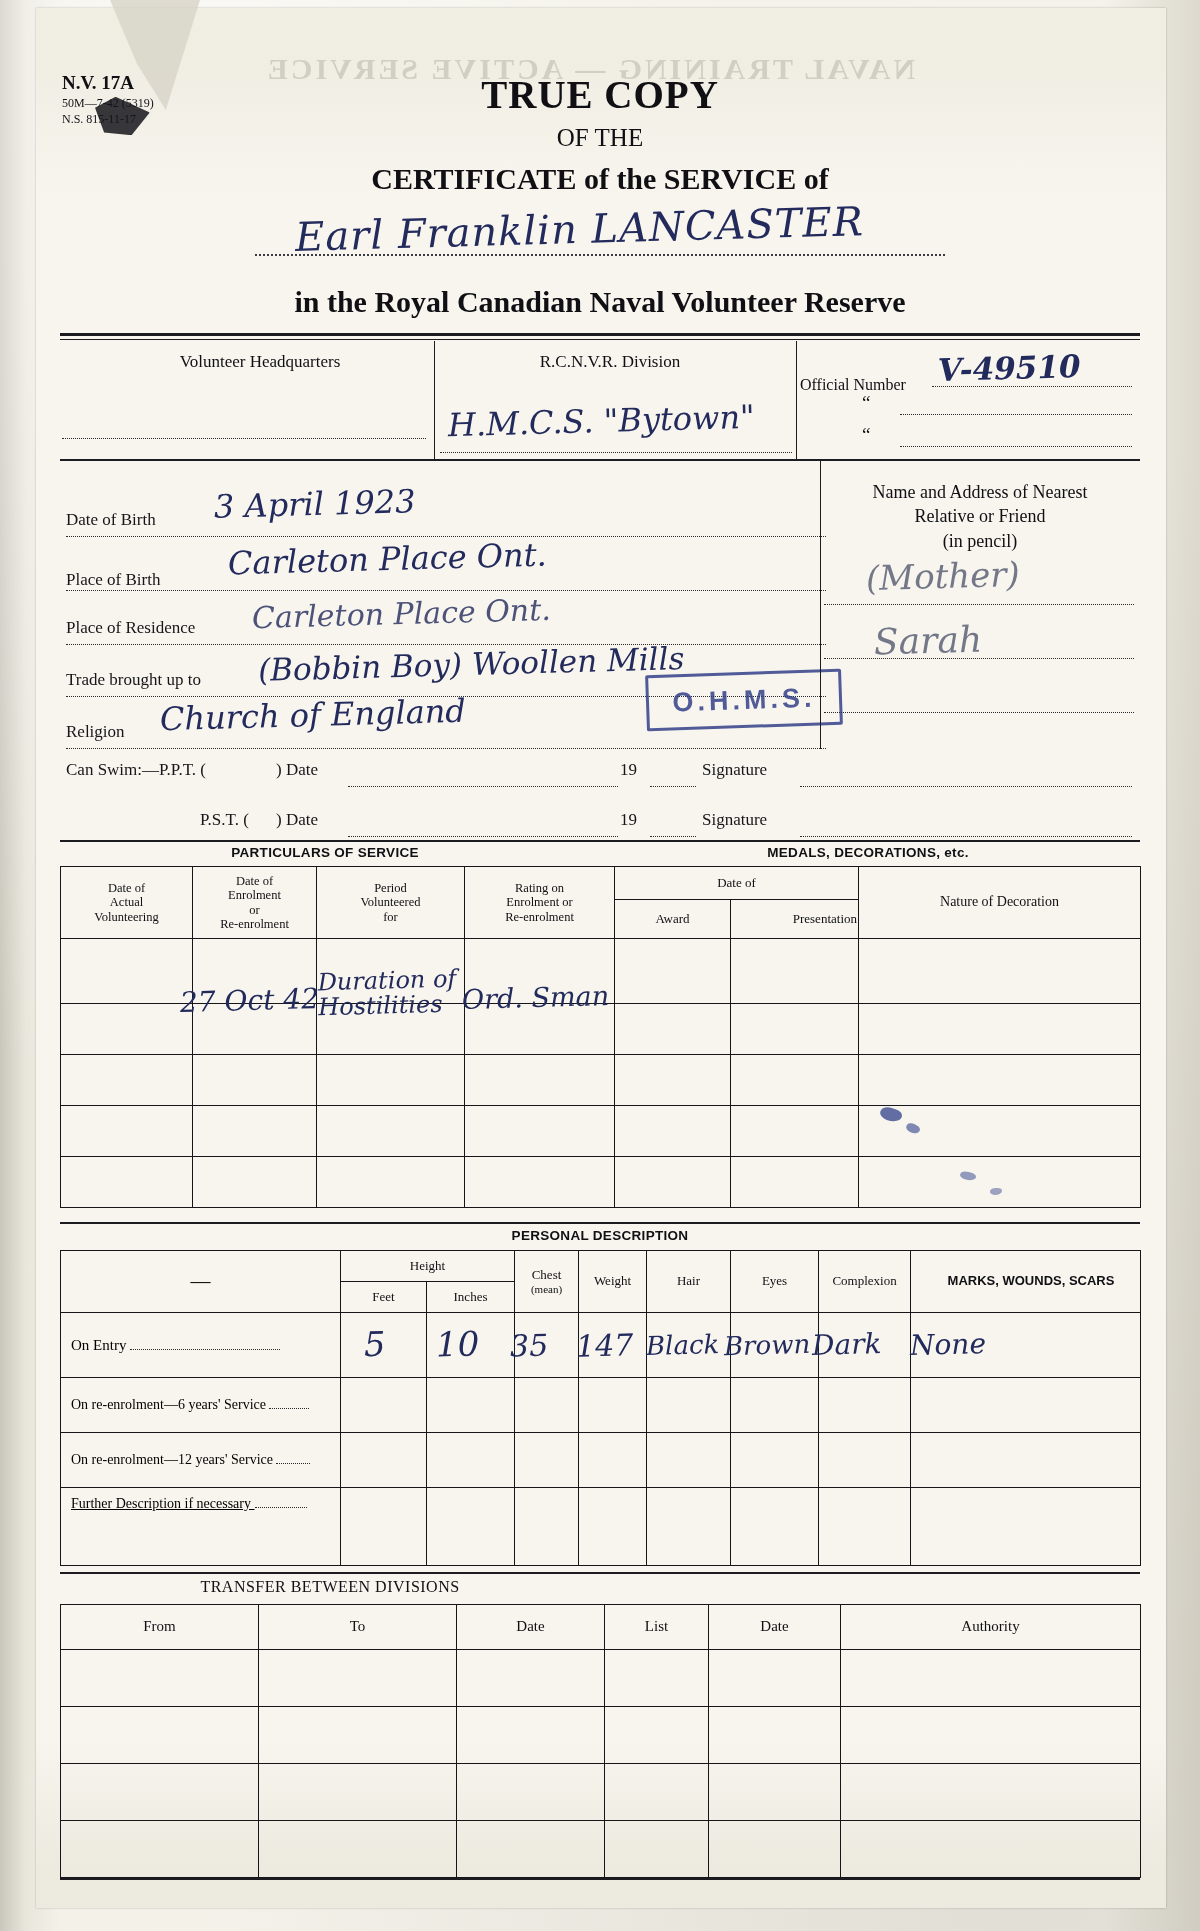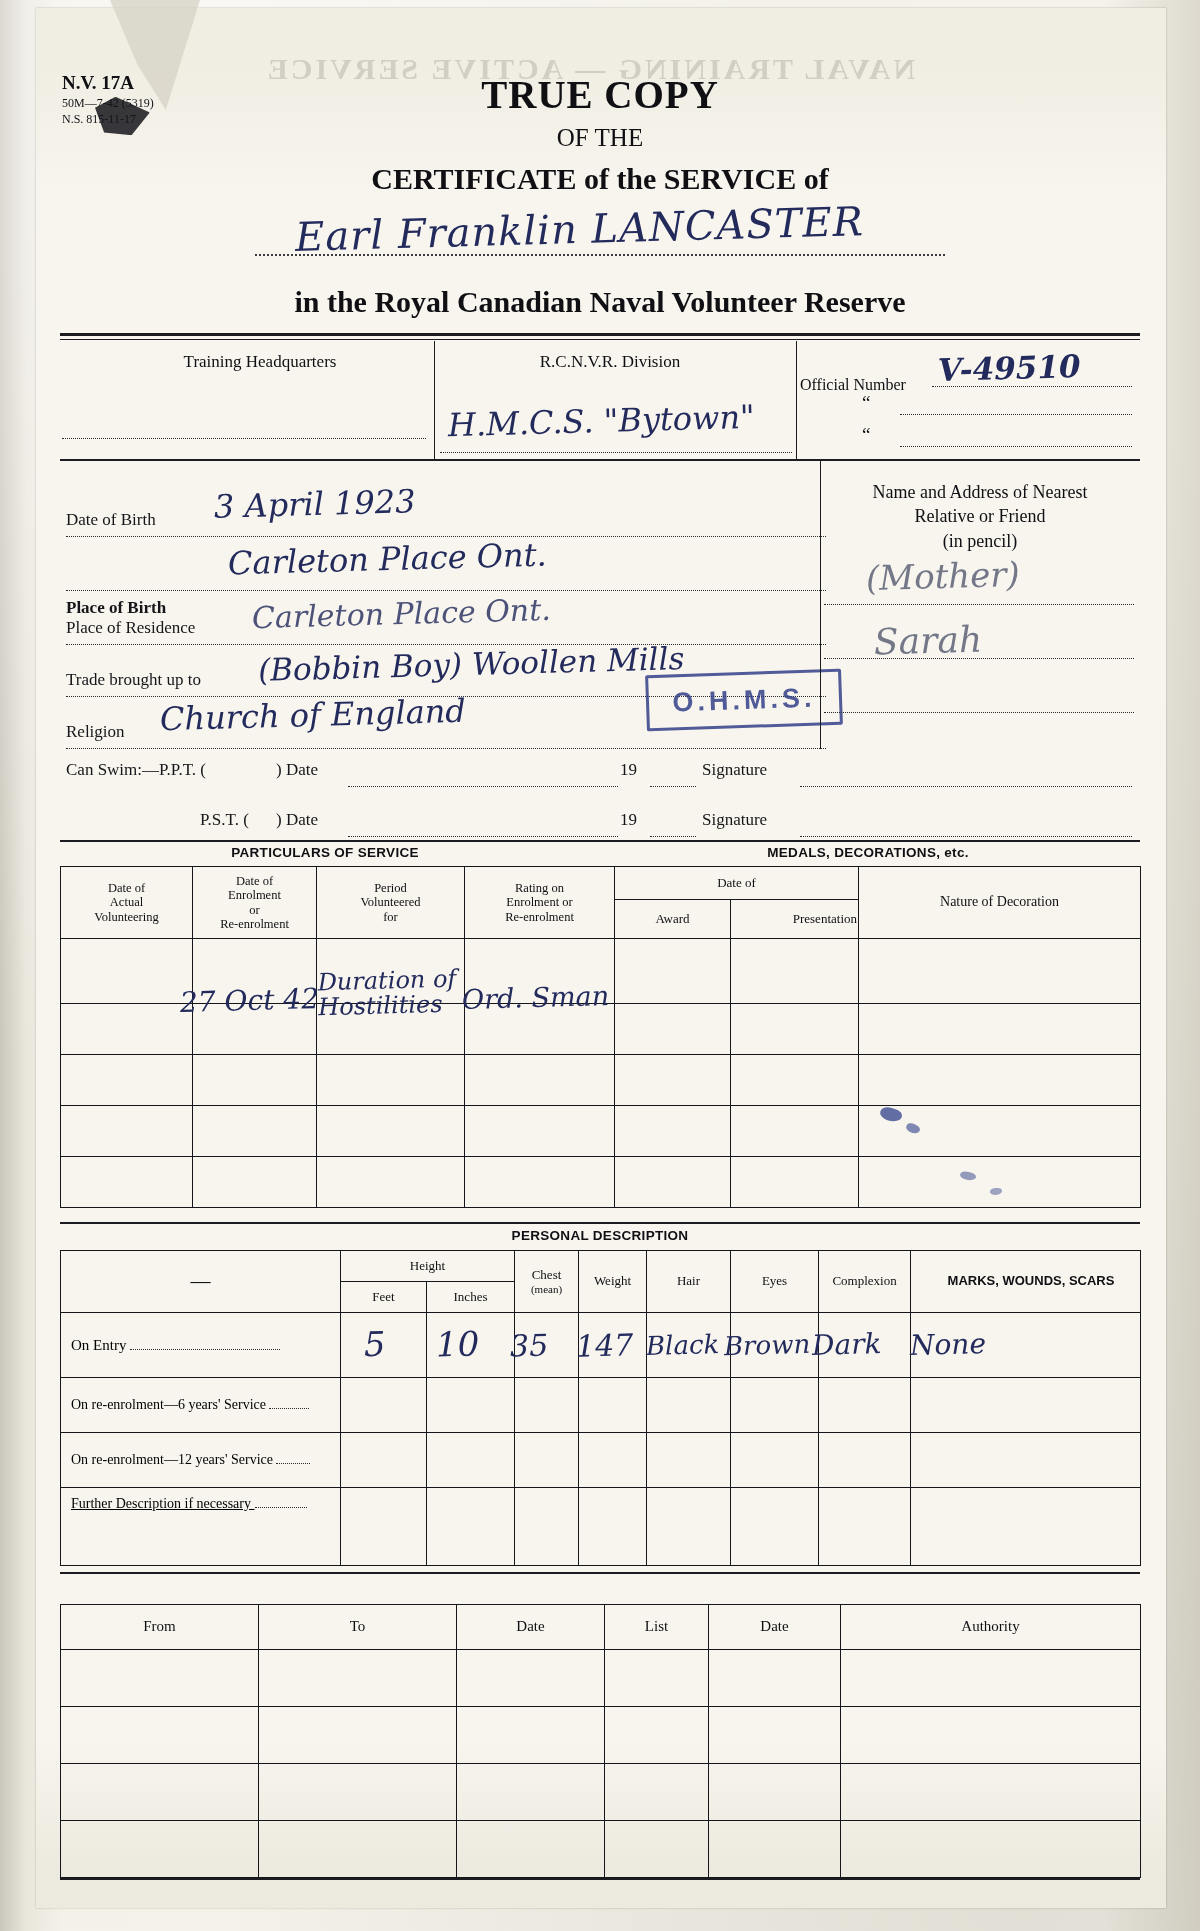--- a/index.html
+++ b/index.html
@@ -120,21 +120,21 @@
   <div class="t ctr" style="left:160px;top:162px;width:880px;font-size:30px;font-weight:bold;color:#101014;">CERTIFICATE of the SERVICE of</div>
 
   <div class="t" style="left:255px;top:212px;width:690px;border-bottom:2px dotted #3a3a40;height:42px;"></div>
   <div class="t hw" style="left:295px;top:206px;font-size:40px;letter-spacing:1px;">Earl Franklin LANCASTER</div>
 
   <div class="t ctr" style="left:140px;top:285px;width:920px;font-size:30px;font-weight:bold;color:#101014;">in the Royal Canadian Naval Volunteer Reserve</div>
 
   <div class="line hl" style="left:60px;top:333px;width:1080px;height:2.5px;"></div>
   <div class="line hl" style="left:60px;top:339px;width:1080px;"></div>
 
-  <div class="t ctr" style="left:100px;top:352px;width:320px;font-size:17px;color:#101014;">Training Headquarters</div>
+  <div class="t ctr" style="left:100px;top:352px;width:320px;font-size:17px;color:#101014;">Volunteer Headquarters</div>
   <div class="t ctr" style="left:440px;top:352px;width:340px;font-size:17px;color:#101014;">R.C.N.V.R. Division</div>
 
   <div class="t" style="left:800px;top:376px;font-size:16px;color:#101014;">Official Number</div>
   <div class="t" style="left:932px;top:358px;border-bottom:1.6px dotted #2a2a2e;width:200px;height:28px;"></div>
   <div class="t hw" style="left:938px;top:350px;font-size:31px;font-weight:bold;">V-49510</div>
 
   <div class="t" style="left:862px;top:392px;font-size:19px;color:#101014;">“</div>
   <div class="t dots" style="left:900px;top:392px;width:232px;height:22px;"></div>
   <div class="t" style="left:862px;top:424px;font-size:19px;color:#101014;">“</div>
   <div class="t dots" style="left:900px;top:424px;width:232px;height:22px;"></div>
@@ -146,21 +146,21 @@
   <div class="t hw" style="left:448px;top:402px;font-size:32px;">H.M.C.S. "Bytown"</div>
 
   <div class="line vl" style="left:434px;top:341px;height:118px;"></div>
   <div class="line vl" style="left:796px;top:341px;height:118px;"></div>
   <div class="line hl" style="left:60px;top:459px;width:1080px;height:2.2px;"></div>
 
   <div class="t label" style="left:66px;top:510px;">Date of Birth</div>
   <div class="t dots" style="left:66px;top:512px;width:760px;height:24px;"></div>
   <div class="t hw" style="left:214px;top:485px;font-size:32px;">3 April 1923</div>
 
-  <div class="t label" style="left:66px;top:598px;font-weight:bold;">Place of Birth</div>
+  <div class="t label" style="left:66px;top:570px;">Place of Birth</div>
   <div class="t dots" style="left:66px;top:566px;width:760px;height:24px;"></div>
   <div class="t hw" style="left:228px;top:540px;font-size:32px;">Carleton Place Ont.</div>
 
   <div class="t label" style="left:66px;top:618px;">Place of Residence</div>
   <div class="t dots" style="left:66px;top:620px;width:760px;height:24px;"></div>
   <div class="t hw" style="left:252px;top:596px;font-size:30px;opacity:.8;">Carleton Place Ont.</div>
 
   <div class="t label" style="left:66px;top:670px;">Trade brought up to</div>
   <div class="t dots" style="left:66px;top:672px;width:760px;height:24px;"></div>
   <div class="t hw" style="left:258px;top:646px;font-size:31px;">(Bobbin Boy) Woollen Mills</div>
@@ -410,20 +410,21 @@
   <div class="t hw" style="left:364px;top:1324px;font-size:34px;">5</div>
   <div class="t hw" style="left:436px;top:1324px;font-size:34px;">10</div>
   <div class="t hw" style="left:510px;top:1328px;font-size:30px;">35</div>
   <div class="t hw" style="left:576px;top:1328px;font-size:30px;">147</div>
   <div class="t hw" style="left:646px;top:1330px;font-size:26px;">Black</div>
   <div class="t hw" style="left:724px;top:1330px;font-size:26px;">Brown</div>
   <div class="t hw" style="left:812px;top:1328px;font-size:28px;">Dark</div>
   <div class="t hw" style="left:910px;top:1328px;font-size:28px;">None</div>
 
   <div class="line hl" style="left:60px;top:1572px;width:1080px;height:2.4px;"></div>
+  <div class="t" style="left:60px;top:1578px;width:540px;text-align:center;font-size:16px;letter-spacing:.5px;color:#101014;">TRANSFER BETWEEN DIVISIONS</div>
   <div class="line hl" style="left:60px;top:1604px;width:1080px;"></div>
 
   <div class="t" style="left:60px;top:1604px;">
     <table style="width:1080px;table-layout:fixed;">
       <colgroup>
         <col style="width:198px">
           <col style="width:198px">
           <col style="width:148px">
         <col style="width:104px">
           <col style="width:132px">

